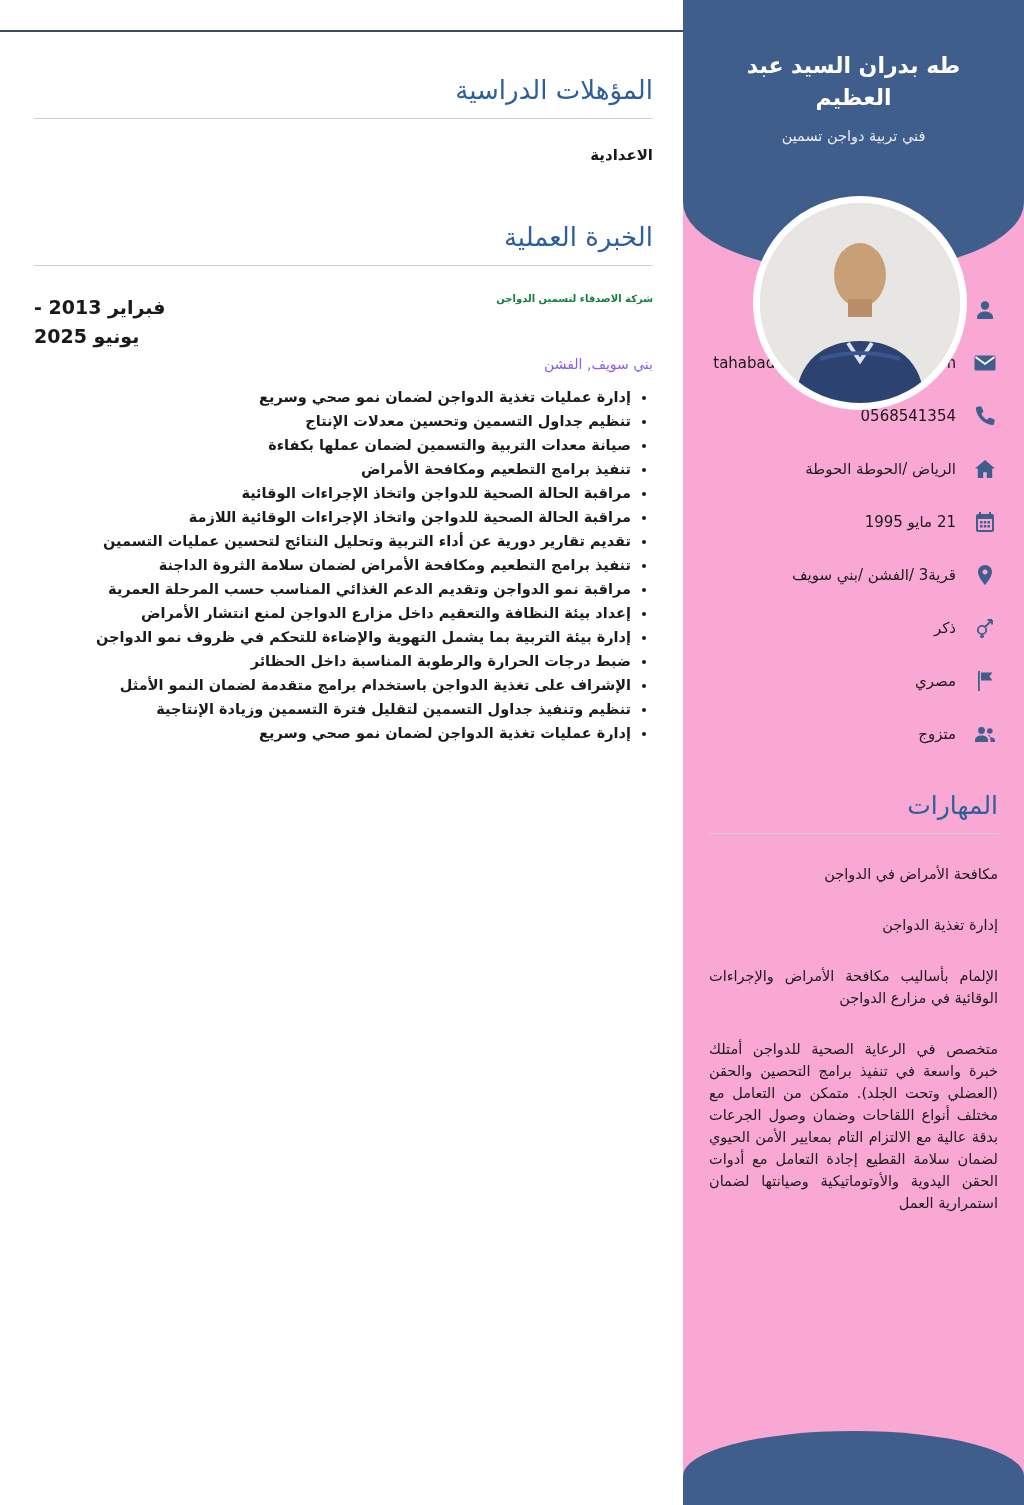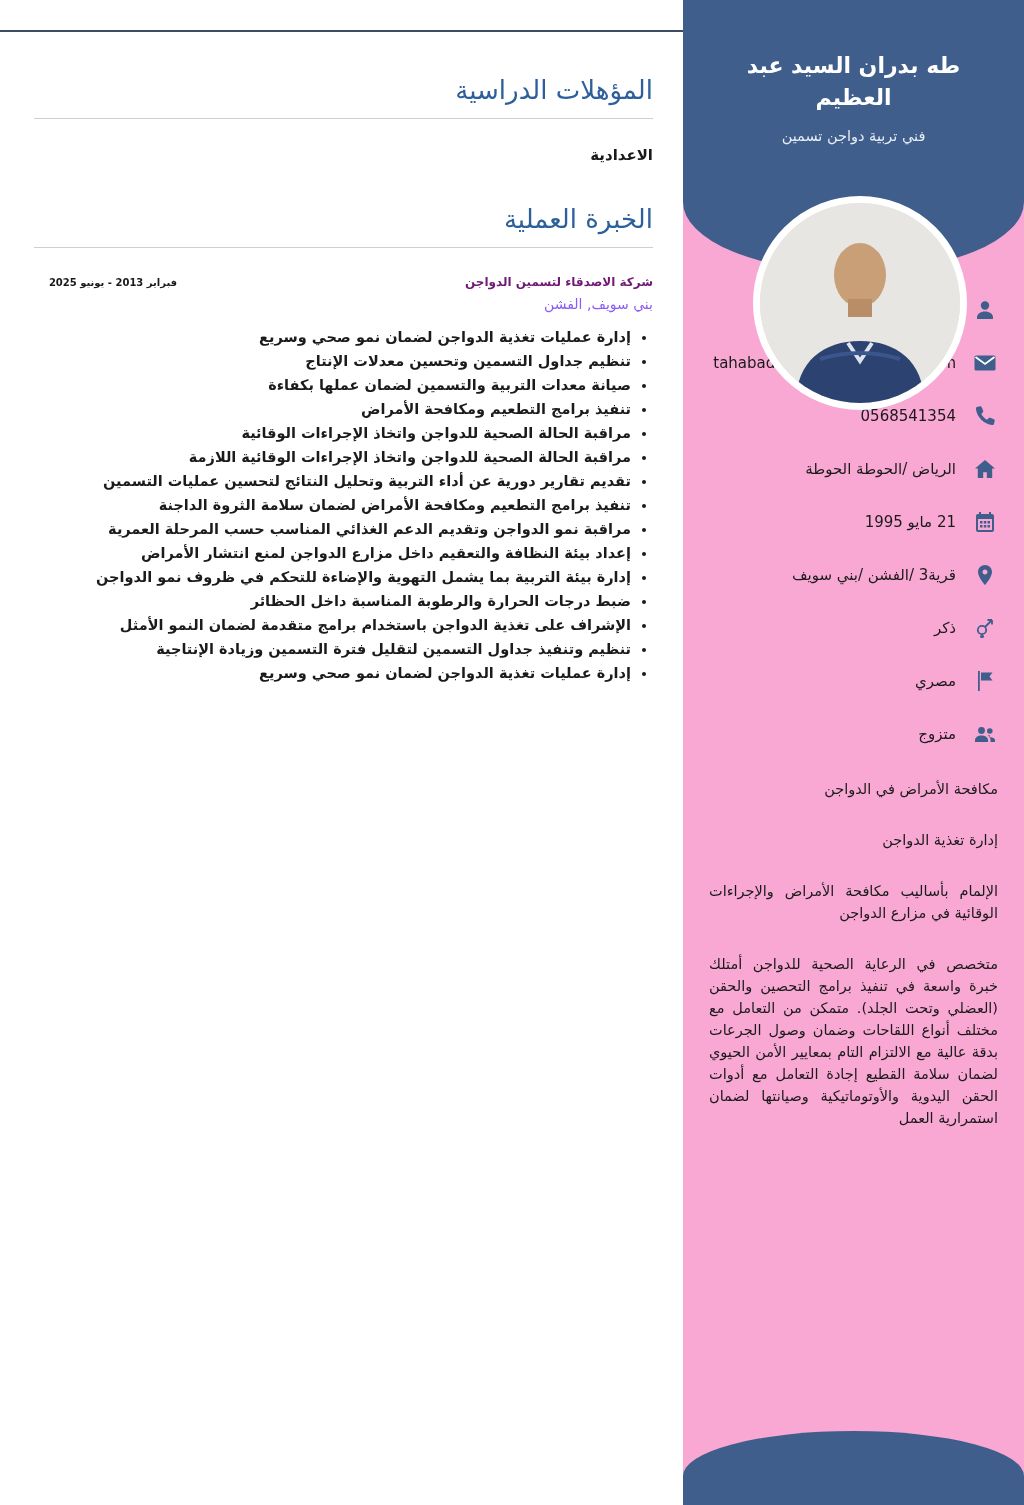--- a/index.html
+++ b/index.html
@@ -62,24 +62,24 @@
     background: #3f5e8c;
     border-radius: 170px 170px 0 0 / 45px 45px 0 0;
   }
 
   
   .main { flex: 1; position: relative; padding: 0 30px 11px 34px; }
   .top-line { position: absolute; top: 30px; left: 0; right: 0; height: 2px; background: #3d4c63; }
   .main .section-title { font-size: 26px; }
   .edu-title { margin-top: 75px; }
   .edu-item  { font-weight: bold; font-size: 15px; color: #1a1a1a; margin-top: 27px; }
-  .exp-title { margin-top: 40px; }
+  .exp-title { margin-top: 58px; }
   .job-header { display: flex; justify-content: space-between; align-items: flex-start; margin-top: 27px; }
-  .job-company { font-weight: bold; font-size: 12px; color: #701a75; }
-  .job-dates { font-weight: bold; font-size: 10px; color: #1a1a1a; width: 158px; text-align: center; line-height: 1.5; flex-shrink: 0; }
+  .job-company { font-weight: bold; font-size: 10px; color: #15803d; }
+  .job-dates { font-weight: bold; font-size: 19px; color: #1a1a1a; width: 158px; text-align: left; line-height: 1.5; flex-shrink: 0; }
   .job-location { color: #8b5cf6; font-size: 14px; margin-top: 6px; }
   .job-bullets { margin: 13px 0 0; padding: 0 22px 0 0; list-style: disc; }
   .job-bullets li { font-weight: bold; font-size: 14.5px; color: #1b1b1b; line-height: 24px; text-align: right; }
 </style>
 </head>
 <body>
 
 <div class="page">
 
   <aside class="sidebar">
@@ -176,20 +176,21 @@
                 <circle cx="8.5" cy="8.5" r="3.4"></circle>
                 <path d="M8.5 13.5c-3.7 0-6.5 1.9-6.5 4.6V20h13v-1.9c0-2.7-2.8-4.6-6.5-4.6z"></path>
                 <circle cx="16.8" cy="9" r="2.8"></circle>
                 <path d="M16.8 13.2c-.7 0-1.4.1-2 .3 1.7 1 2.7 2.6 2.7 4.6V20H22v-1.6c0-2.4-2.4-3.2-5.2-3.2z"></path>
               </svg>
             </span>
             <span class="d-text">متزوج</span>
           </div>
         </div>
 
+      <h2 class="section-title skills-title">المهارات</h2>
       <div class="skills-list">
           <p class="skill-item">مكافحة الأمراض في الدواجن</p>
           <p class="skill-item">إدارة تغذية الدواجن</p>
           <p class="skill-item">الإلمام بأساليب مكافحة الأمراض والإجراءات الوقائية في مزارع الدواجن</p>
           <p class="skill-item">متخصص في الرعاية الصحية للدواجن أمتلك خبرة واسعة في تنفيذ برامج التحصين والحقن (العضلي وتحت الجلد). متمكن من التعامل مع مختلف أنواع اللقاحات وضمان وصول الجرعات بدقة عالية مع الالتزام التام بمعايير الأمن الحيوي لضمان سلامة القطيع  إجادة التعامل مع أدوات الحقن اليدوية والأوتوماتيكية وصيانتها لضمان استمرارية العمل</p>
         </div>
     </div>
 
     <div class="sb-footer"></div>
   </aside>

